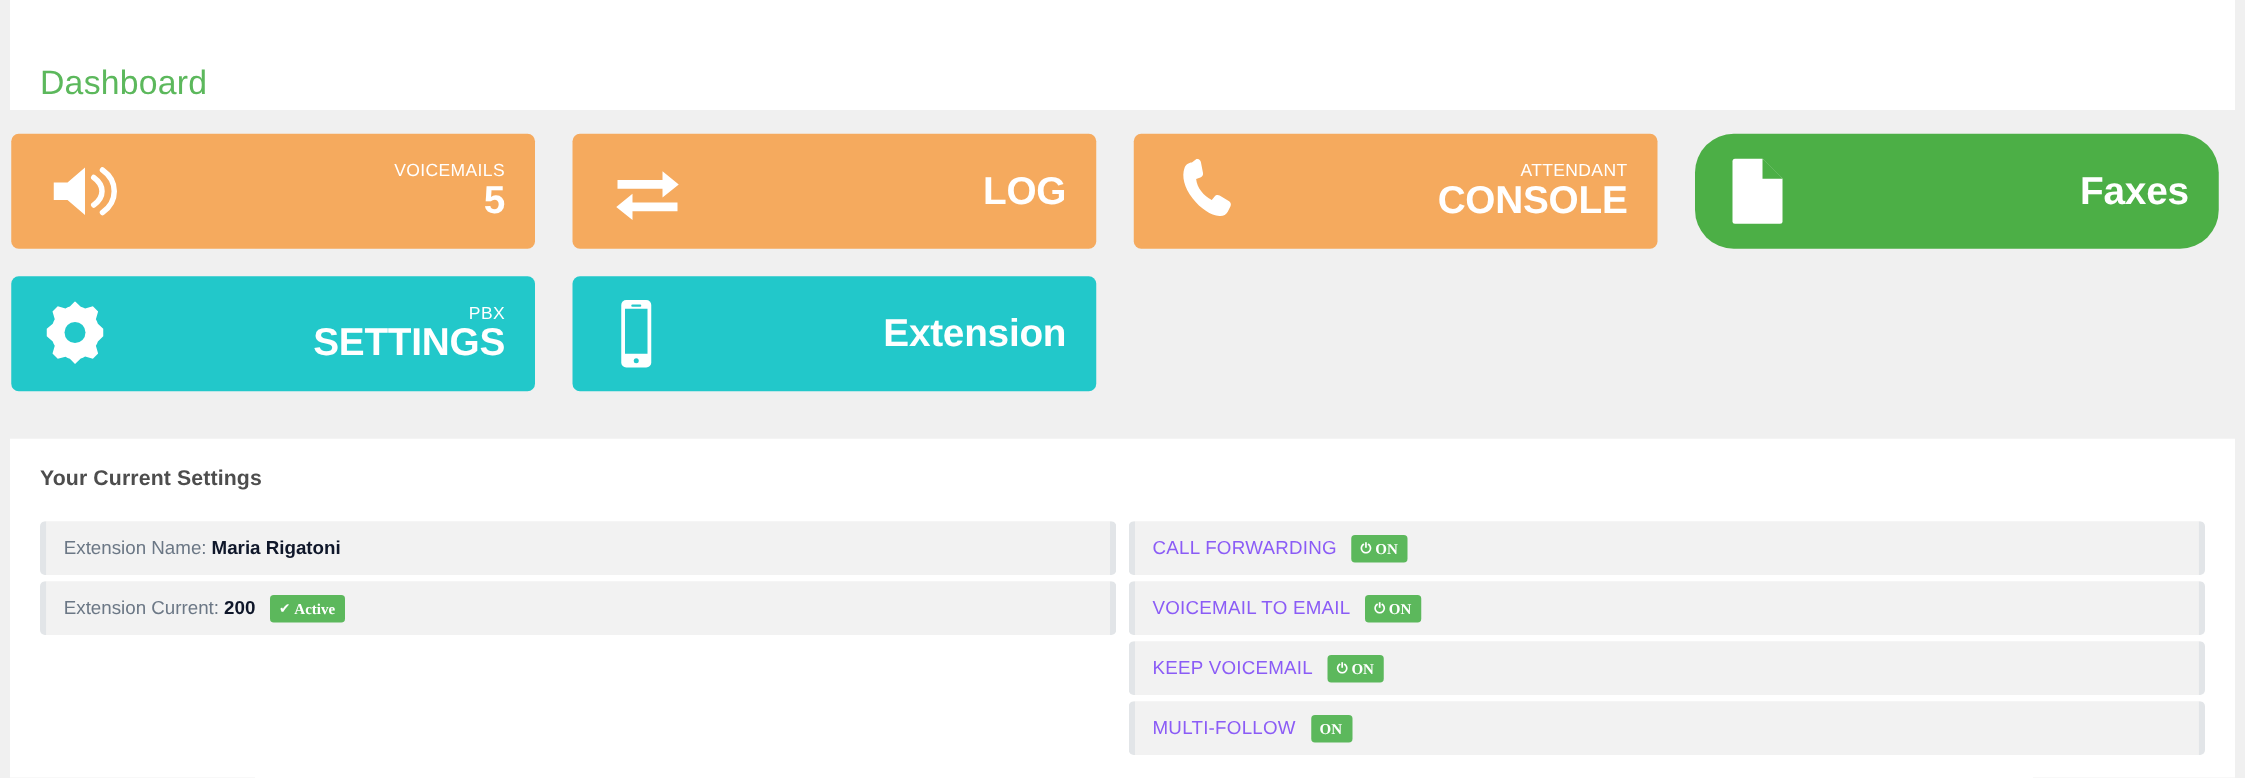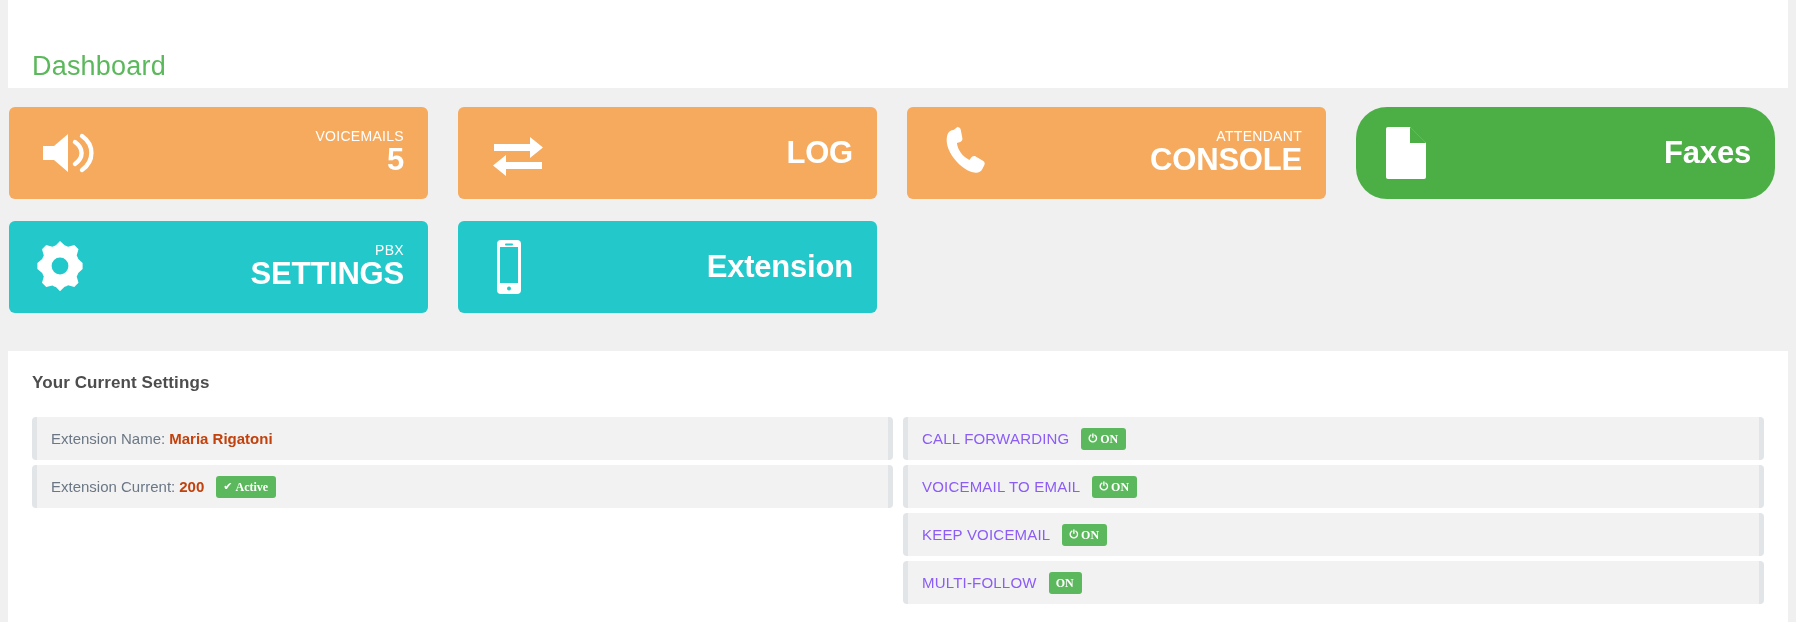--- a/index.html
+++ b/index.html
@@ -118,21 +118,21 @@
     border-radius: 4px;
     height: 43px;
     display: flex;
     align-items: center;
     padding: 0 14px;
     margin-bottom: 5px;
     font-size: 15px;
     color: #6b7785;
   }
   .setting-row .label-strong {
-    color: #c2410c;
+    color: #0f172a;
     font-weight: 700;
     margin-left: 4px;
   }
   .setting-row .label-upper {
     color: #8b5cf6;
     letter-spacing: 0.2px;
   }
 
   
   .badge {

